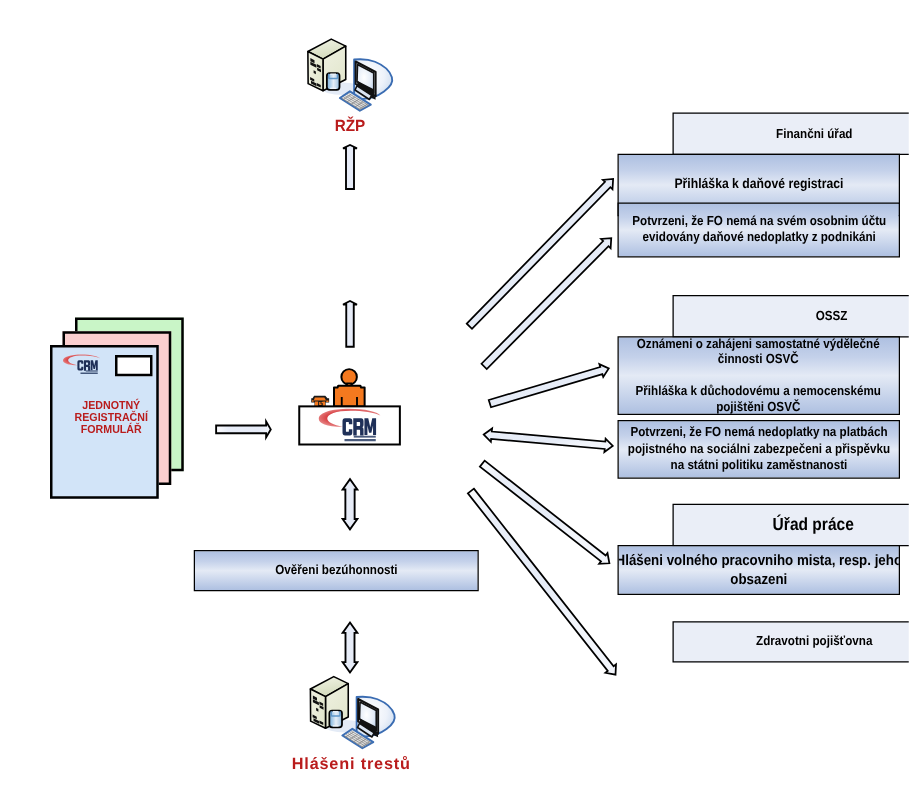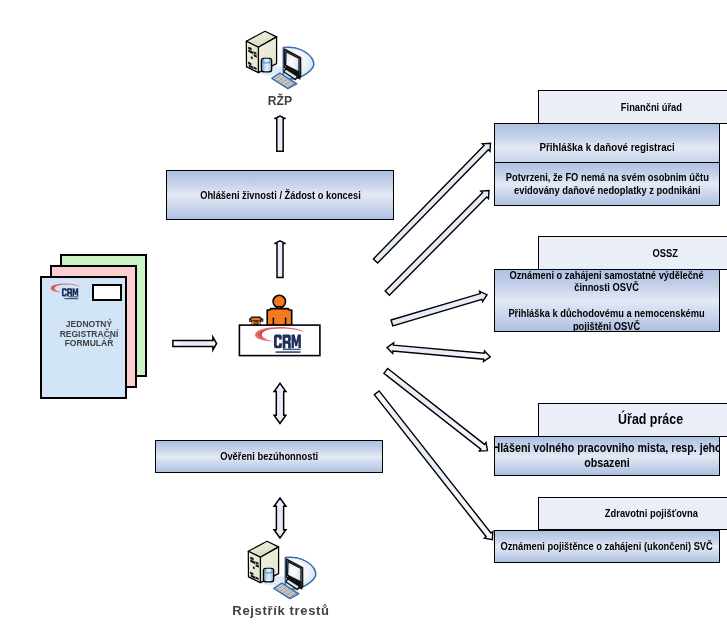--- a/index.html
+++ b/index.html
@@ -7,40 +7,37 @@
   #stage{position:relative;width:727px;height:629px;background:#fff;}
 
   .box{position:absolute;box-sizing:border-box;border:1.5px solid #000;
        display:flex;align-items:center;justify-content:center;text-align:center;
        font-weight:bold;color:#000;line-height:1.22;overflow:hidden;}
   .box > span{white-space:pre;display:block;transform:scaleX(0.888);}
   .gradBody{background:linear-gradient(to bottom,#aec0e1 0%,#c4d1ea 26%,#e4eaf5 50%,#cad6ec 74%,#aec0e1 100%);}
   .gradHdr{background:#eaeef7;margin-left:44px;}
 
   svg.layer{position:absolute;left:0;top:0;width:727px;height:629px;}
-  .lbl{position:absolute;font-weight:bold;text-align:center;color:#404040;white-space:nowrap;}
+  .lbl{position:absolute;font-weight:bold;text-align:center;color:#b91c1c;white-space:nowrap;}
 </style>
 </head>
 <body>
 
 <div id="stage">
 
   <div>
     <div class="paper-green" style="position:absolute;left:60px;top:254px;width:87px;height:123px;background:#c9f5c7;border:2px solid #000;box-sizing:border-box;"></div>
     <div class="paper-pink" style="position:absolute;left:50px;top:265px;width:87px;height:123px;background:#fbcfcf;border:2px solid #000;box-sizing:border-box;"></div>
     <div class="paper-blue" style="position:absolute;left:40px;top:276px;width:87px;height:123px;background:#d2e4f8;border:2px solid #000;box-sizing:border-box;"></div>
     <div style="position:absolute;left:92px;top:284px;width:30px;height:17px;background:#fff;border:2px solid #000;box-sizing:border-box;"></div>
     <div class="lbl" style="left:40px;top:320px;width:98px;font-size:9.25px;line-height:9.7px;white-space:pre-line;"><span style="display:block;transform:scaleX(0.92);white-space:pre-line;">JEDNOTNÝ
 REGISTRAČNÍ
 FORMULÁŘ</span></div>
   </div>
 
-  <div class="box gradBody" style="left:166px;top:170px;width:228px;height:50px;font-size:10.5px;">
-    <span>Ohlášeni živnosti / Žádost o koncesi</span>
-  </div>
 
   <div class="box gradBody" style="left:155px;top:440px;width:228px;height:33px;font-size:10.5px;">
     <span>Ověřeni bezúhonnosti</span>
   </div>
 
   <div class="box gradHdr" style="left:494px;top:90px;width:226px;height:34px;font-size:10.5px;">
     <span>Finančni úřad</span>
   </div>
   <div class="box gradBody" style="left:494px;top:123px;width:226px;height:50px;font-size:11px;">
     <span>Přihláška k daňové registraci</span>
@@ -53,34 +50,36 @@
   <div class="box gradHdr" style="left:494px;top:236px;width:226px;height:34px;font-size:10.5px;padding-left:28px;">
     <span>OSSZ</span>
   </div>
   <div class="box gradBody" style="left:494px;top:269px;width:226px;height:63px;font-size:10.5px;text-align:center;">
     <span>Oznámeni o zahájeni samostatné výdělečné
 činnosti OSVČ
 
 Přihláška k důchodovému a nemocenskému
 pojištěni OSVČ</span>
   </div>
+  <div class="box gradBody" style="left:494px;top:336px;width:226px;height:47px;font-size:10.5px;">
+    <span>Potvrzeni, že FO nemá nedoplatky na platbách
+pojistného na sociálni zabezpečeni a přispěvku
+na státni politiku zaměstnanosti</span>
+  </div>
 
   <div class="box gradHdr" style="left:494px;top:403px;width:226px;height:34px;font-size:14px;">
     <span>Úřad práce</span>
   </div>
   <div class="box gradBody" style="left:494px;top:436px;width:226px;height:40px;font-size:12px;">
     <span>Hlášeni volného pracovniho mista, resp. jeho
 obsazeni</span>
   </div>
 
   <div class="box gradHdr" style="left:494px;top:497px;width:226px;height:33px;font-size:10.5px;">
     <span>Zdravotni pojišťovna</span>
-  </div>
-  <div class="box gradBody" style="left:494px;top:530px;width:226px;height:33px;font-size:10.5px;">
-    <span>Oznámeni pojištěnce o zahájeni (ukončeni) SVČ</span>
   </div>
 
   <svg class="layer" viewBox="0 0 727 629">
     <defs>
       <linearGradient id="towerTop" x1="0" y1="0" x2="0.3" y2="1">
         <stop offset="0%" stop-color="#f2f4e6"></stop>
           <stop offset="100%" stop-color="#d4dbbd"></stop>
       </linearGradient>
       <linearGradient id="towerFront" x1="0" y1="0" x2="1" y2="0.2">
         <stop offset="0%" stop-color="#eef0e0"></stop>
@@ -244,15 +243,15 @@
 
     <path fill="url(#agd)" stroke="#000" stroke-width="1.4" d="M373.4,258.9 L484.0,145.5 L482.3,143.9 L490.5,143.2 L490.0,151.4 L488.3,149.7 L377.6,263.1 Z"></path>
     <path fill="url(#agd)" stroke="#000" stroke-width="1.4" d="M385.2,291.0 L482.5,192.8 L480.8,191.1 L489.0,190.5 L488.5,198.7 L486.8,197.0 L389.4,295.2 Z"></path>
     <path fill="url(#agd)" stroke="#000" stroke-width="1.4" d="M391.0,320.0 L480.2,293.6 L479.5,291.3 L487.0,294.7 L482.6,301.6 L481.9,299.3 L392.8,325.8 Z"></path>
     <path fill="url(#agd)" stroke="#000" stroke-width="1.4" d="M387.0,347.6 L393.7,342.8 L393.4,345.2 L484.3,353.3 L484.5,350.9 L490.2,356.8 L483.5,361.6 L483.8,359.2 L392.9,351.1 L392.7,353.5 Z"></path>
     <path fill="url(#agd)" stroke="#000" stroke-width="1.4" d="M387.7,368.5 L484.5,444.4 L486.0,442.5 L487.5,450.6 L479.3,451.0 L480.8,449.1 L383.9,373.3 Z"></path>
     <path fill="url(#agd)" stroke="#000" stroke-width="1.4" d="M379.1,390.9 L490.9,533.0 L492.8,531.5 L492.4,539.7 L484.3,538.2 L486.2,536.7 L374.3,394.7 Z"></path>
   </svg>
 
   <div class="lbl" style="left:229.5px;top:93.5px;width:101px;font-size:13px;line-height:13px;"><span style="display:inline-block;transform:scaleX(0.94);">RŽP</span></div>
-  <div class="lbl" style="left:205.5px;top:603.5px;width:151px;font-size:13px;line-height:13px;letter-spacing:0.66px;"><span style="display:inline-block;">Rejstřík trestů</span></div>
+  <div class="lbl" style="left:205.5px;top:603.5px;width:151px;font-size:13px;line-height:13px;letter-spacing:0.66px;"><span style="display:inline-block;">Hlášeni trestů</span></div>
 
 </div>
 
 </body></html>

